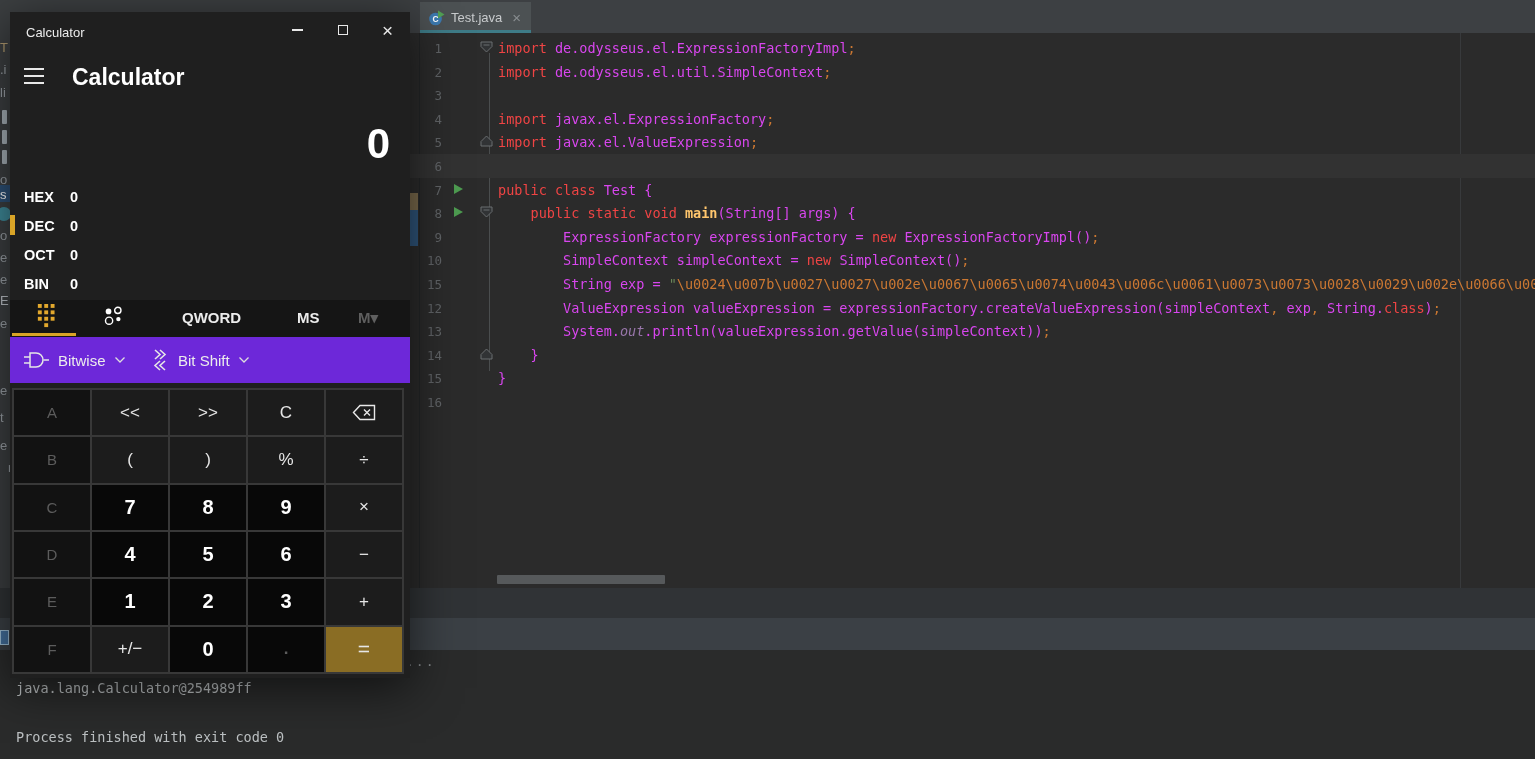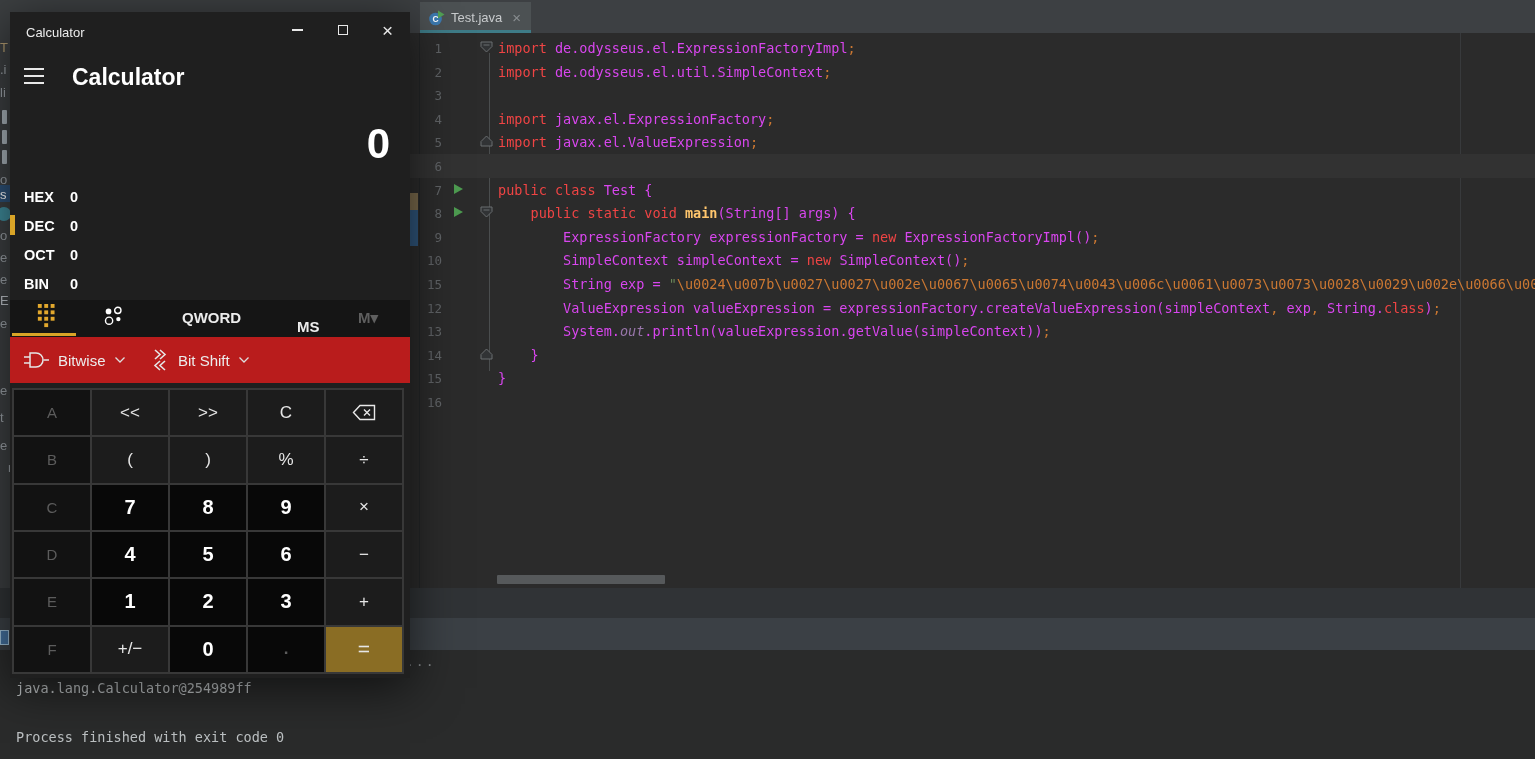--- a/index.html
+++ b/index.html
@@ -68,21 +68,21 @@
   #radix{position:absolute;left:0;top:170px;width:100%;}
   .radix-row{position:relative;height:29px;display:flex;align-items:center;}
   .radix-row .rl{margin-left:14px;width:46px;font-size:14.5px;font-weight:700;color:#fff;}
   .radix-row .rv{font-size:14.5px;font-weight:600;color:#fff;}
   .radix-ind{position:absolute;left:0;top:4px;width:5px;height:20px;background:#d9a427;}
   #calc-toolbar{position:absolute;left:0;top:288px;width:100%;height:37px;background:#151515;text-align:center;}
   #calc-toolbar .tb{position:absolute;top:4px;}
   #tgl-underline{position:absolute;left:2px;top:33px;width:64px;height:3px;background:#d9a427;}
   .tb-text{font-size:15px;font-weight:700;color:#ececec;}
   .tb-text.dim{color:#5f5f5f;}
-  #ops-row{position:absolute;left:0;top:325px;width:100%;height:46px;background:#b91c1c;}
+  #ops-row{position:absolute;left:0;top:325px;width:100%;height:46px;background:#6d28d9;}
   .op-group{position:absolute;top:0;height:46px;display:flex;align-items:center;gap:8px;}
   .op-label{font-size:15px;color:#ececec;}
   #keypad{position:absolute;left:2px;top:376px;width:392px;height:286px;display:grid;
         grid-template-columns:repeat(5,1fr);grid-template-rows:repeat(6,1fr);gap:2px;
         background:#383838;padding:2px;}
   .key{display:flex;align-items:center;justify-content:center;background:#1c1c1c;color:#e6e6e6;
         font-size:17px;border:none;}
   .key.num{background:#080808;font-weight:700;font-size:20px;color:#fff;}
   .key.hex{background:#121212;color:#5c5c5c;font-size:15px;}
   .key.dot{background:#080808;color:#5c5c5c;font-weight:700;}
@@ -290,21 +290,21 @@
       </span>
       <span class="tb" style="left:92px;top:6px;">
         <svg width="24" height="24" viewBox="0 0 22 22">
           <circle cx="6" cy="5" r="2.6" fill="#ffffff"></circle>
           <circle cx="14.5" cy="4" r="2.9" fill="none" stroke="#ffffff" stroke-width="1.3"></circle>
           <circle cx="15" cy="12" r="2" fill="#ffffff"></circle>
           <circle cx="6.5" cy="13.5" r="3.3" fill="none" stroke="#ffffff" stroke-width="1.3"></circle>
         </svg>
       </span>
       <span class="tb tb-text" style="left:172px;top:9px;">QWORD</span>
-      <span class="tb tb-text" style="left:287px;top:9px;margin-top:9px;">MS</span>
+      <span class="tb tb-text" style="left:287px;top:9px;">MS</span>
       <span class="tb tb-text dim" style="left:348px;top:9px;">M▾</span>
       <span id="tgl-underline"></span>
     </div>
 
     <div id="ops-row">
       <span class="op-group" style="left:12px;">
         <span style="line-height:0;">
           <svg width="28" height="22" viewBox="0 0 28 22">
             <path d="M8 4 H14 a7 7 0 0 1 0 14 H8 Z" fill="none" stroke="#e6e6e6" stroke-width="1.5"></path>
             <line x1="2" y1="8" x2="8" y2="8" stroke="#e6e6e6" stroke-width="1.5"></line>

